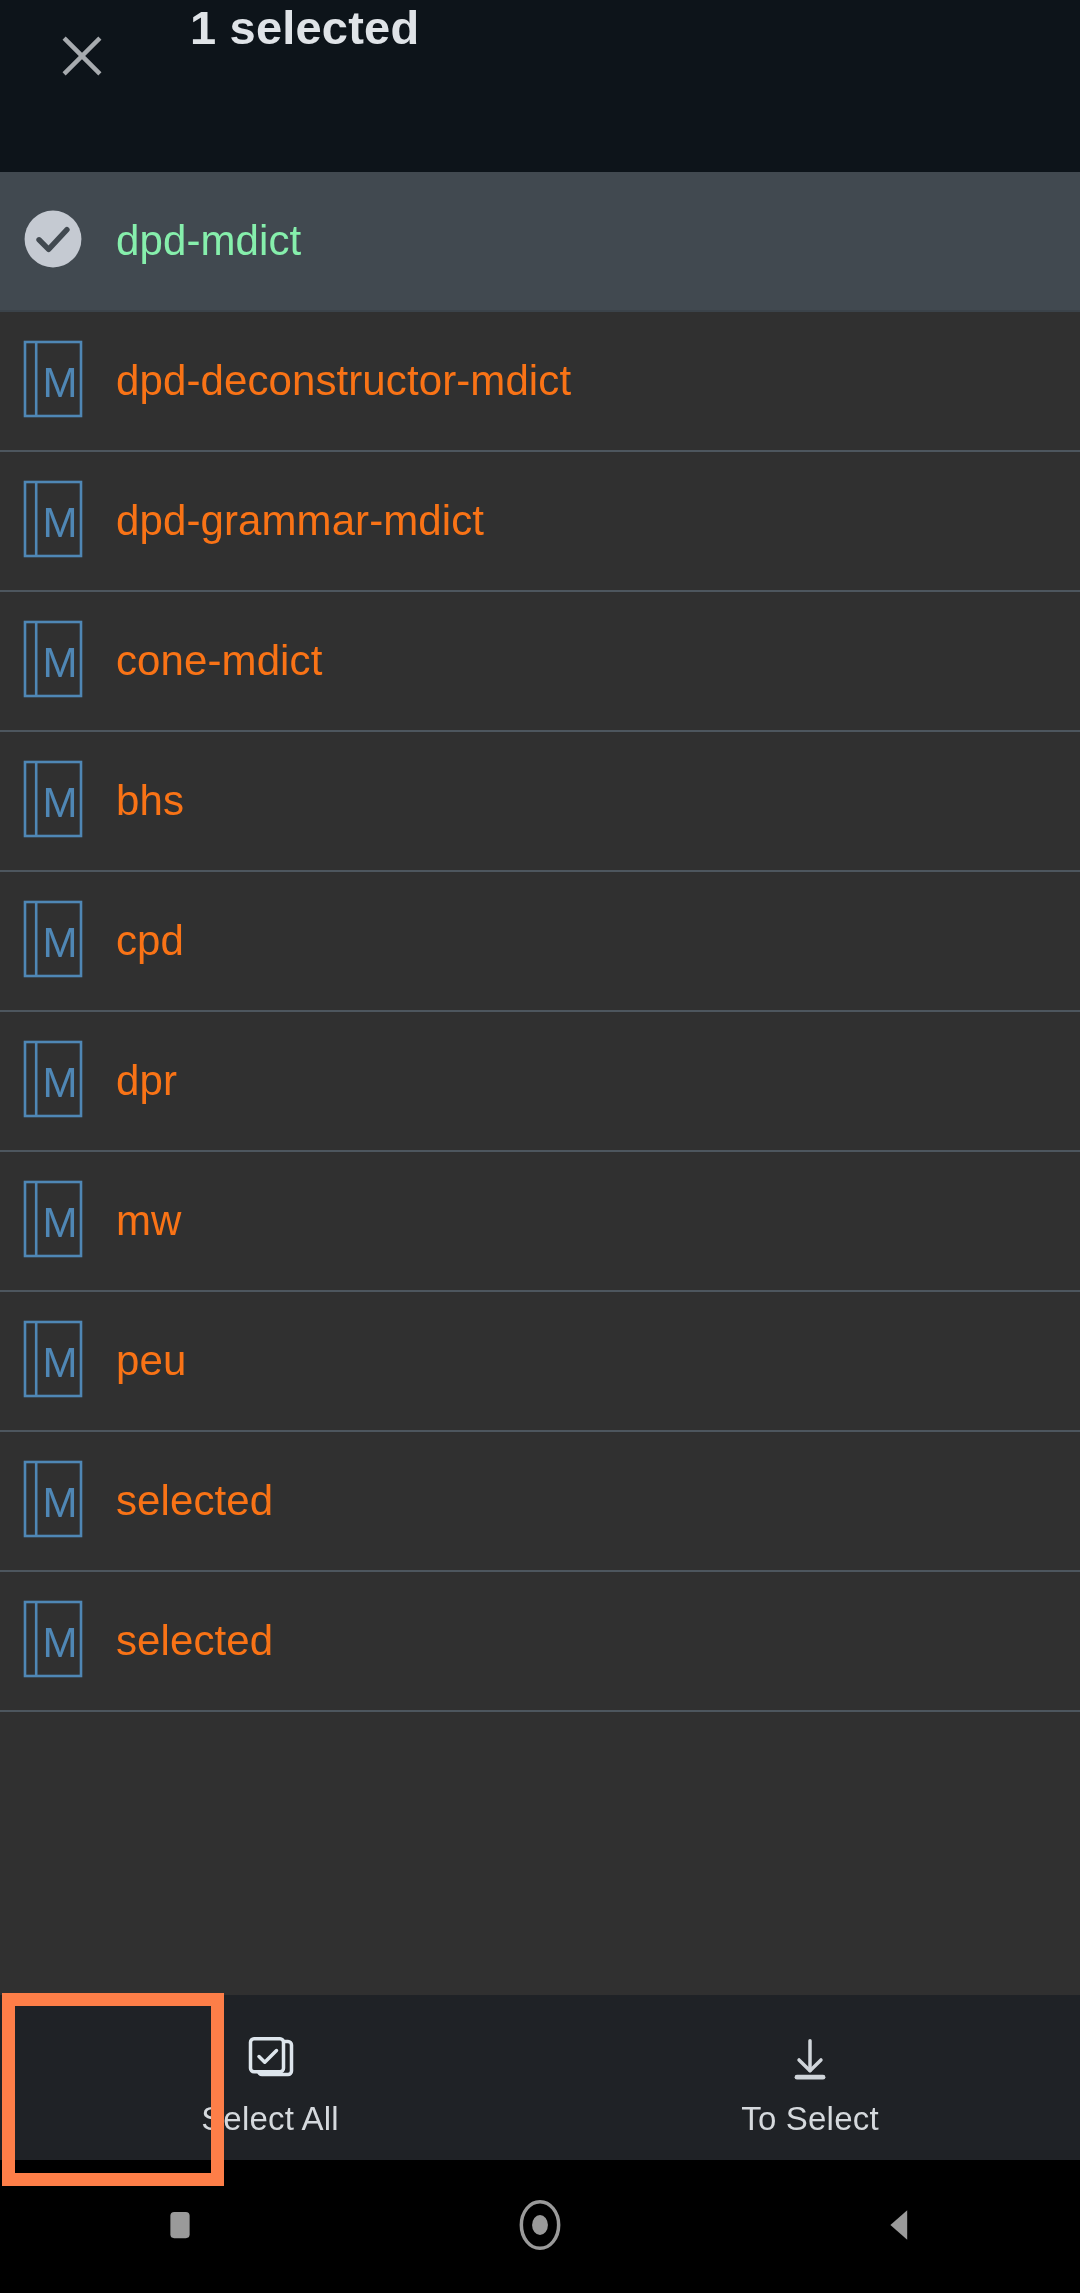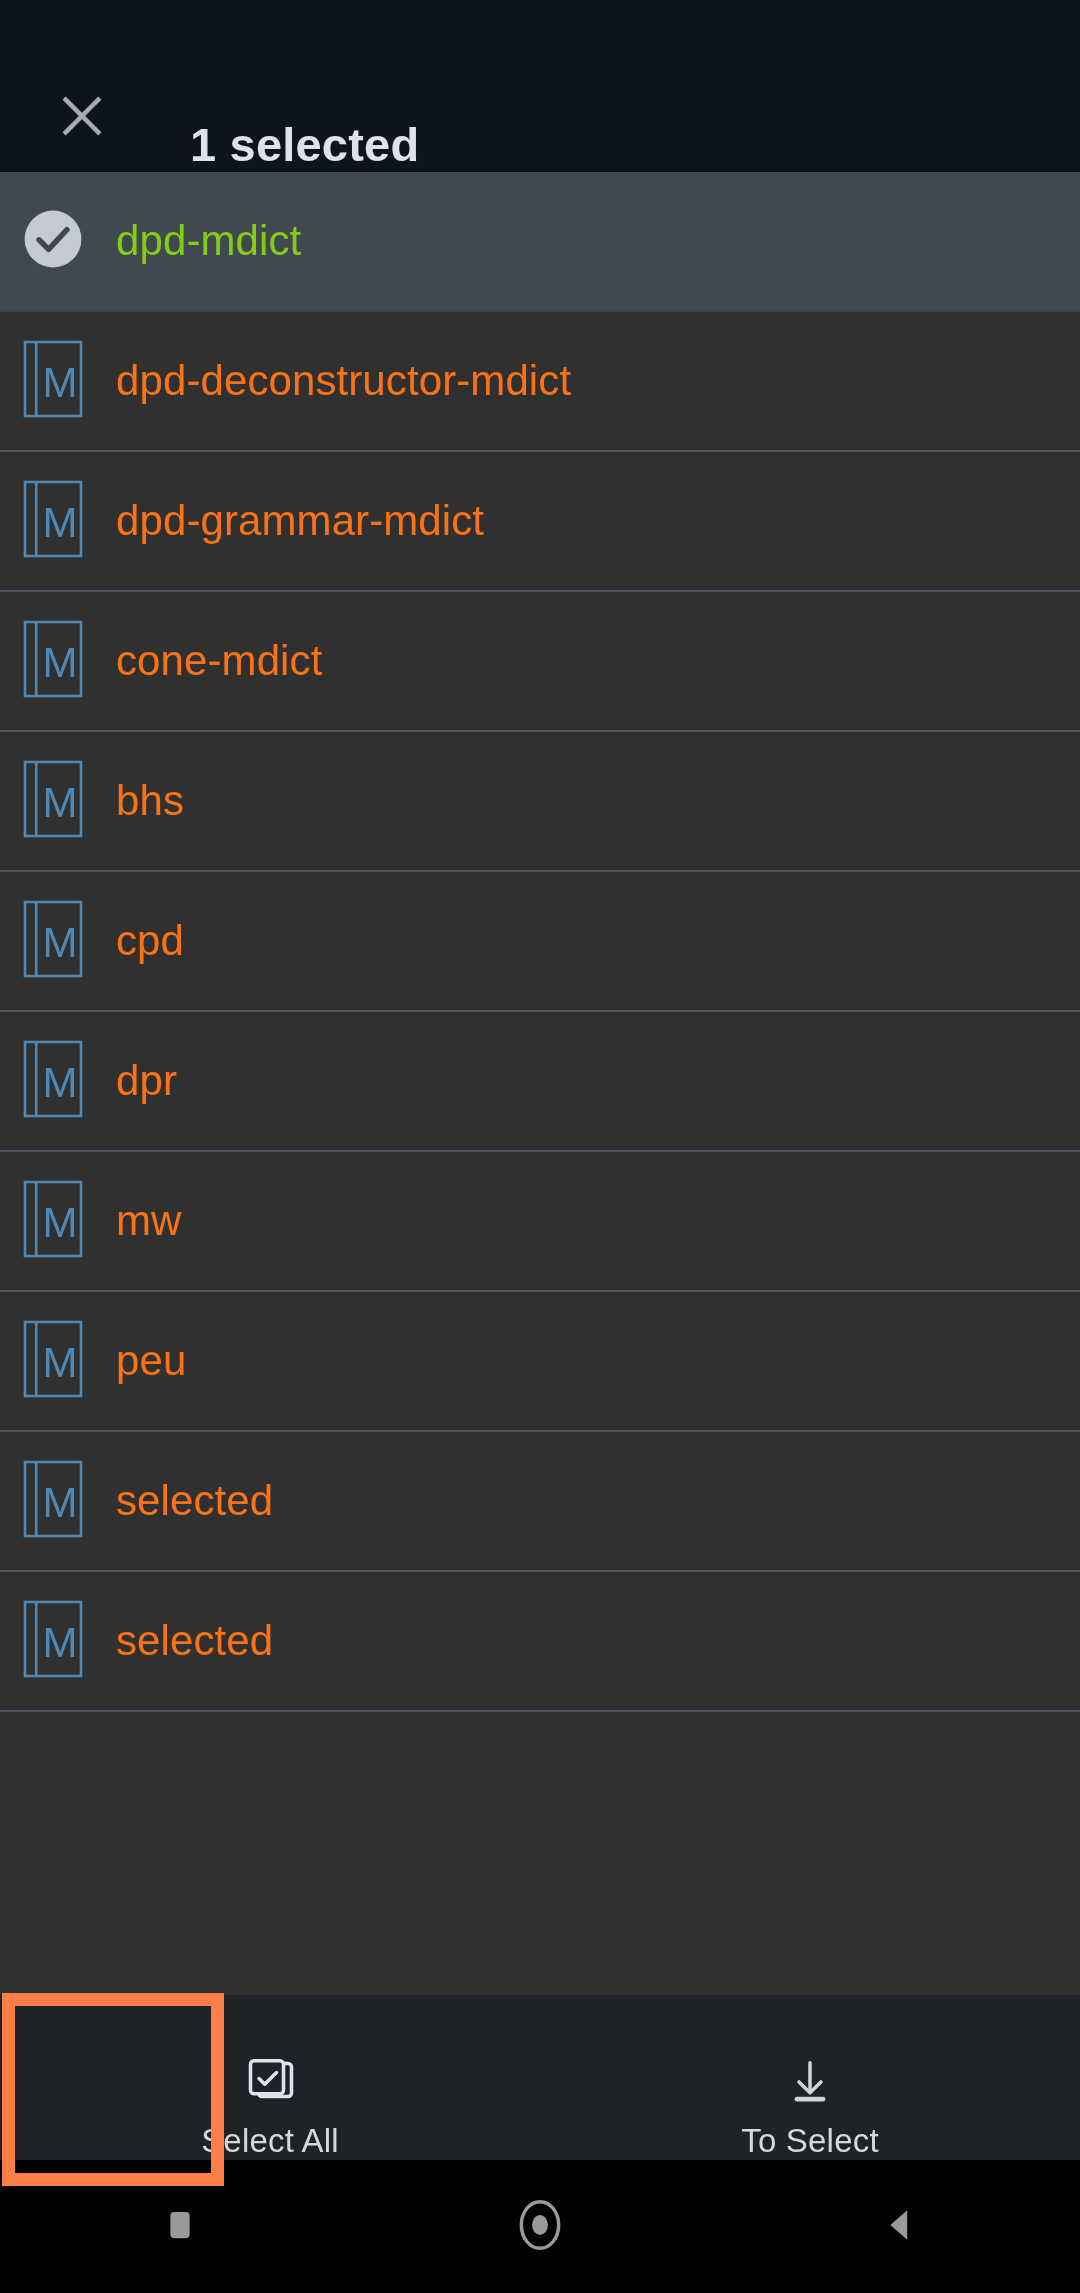--- a/index.html
+++ b/index.html
@@ -14,21 +14,21 @@
     position:relative;
     width:1080px; height:2293px;
     background:#000;
   }
 
   
   #topbar {
     position:absolute; left:0; top:0;
     width:1080px; height:172px;
     background:#0d141a;
-    display:flex; align-items:flex-end;
+    display:flex; align-items:flex-start;
   }
   #close-btn {
     width:112px; height:112px;
     margin-left:26px;
     display:flex; align-items:center; justify-content:center;
     cursor:pointer;
   }
   #close-btn svg { display:block; }
   #topbar-title {
     color:#dfe3e7;
@@ -63,33 +63,33 @@
     margin-left:12px;
     display:flex; align-items:center; justify-content:center;
   }
   .row-label {
     color:#f97316;
     font-size:42px;
     margin-left:22px;
     white-space:nowrap;
     letter-spacing:0.1px;
   }
-  .row.selected .row-label { color:#84cc16; }
+  .row.selected .row-label { color:#86efac; }
 
   #list-empty {
     background:#303030;
     height:100%;
   }
 
   
   #toolbar {
     position:absolute; left:0; top:1995px;
     width:1080px; height:165px;
     background:#1f2226;
-    display:flex; align-items:flex-end;
+    display:flex; align-items:center;
   }
   .tool {
     flex:1;
     display:flex; flex-direction:column;
     align-items:center; justify-content:center;
     cursor:pointer;
     padding-top:6px;
   }
   .tool-icon {
     height:64px;

